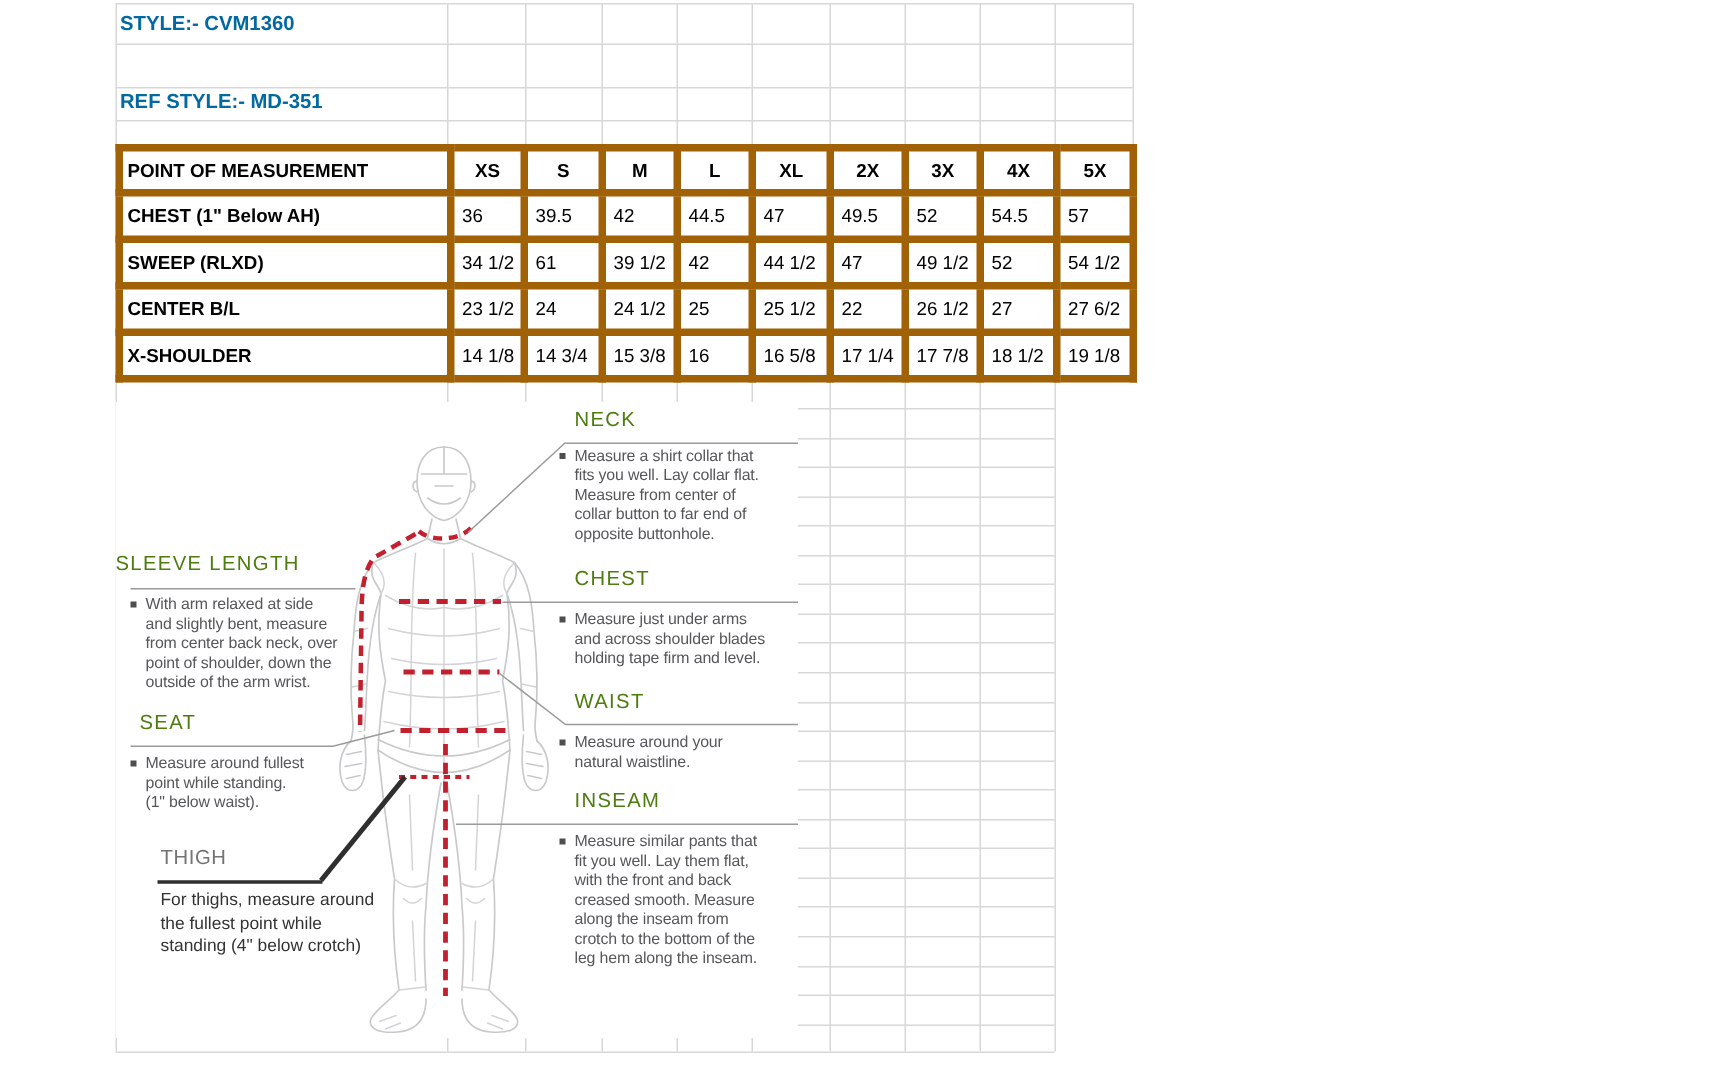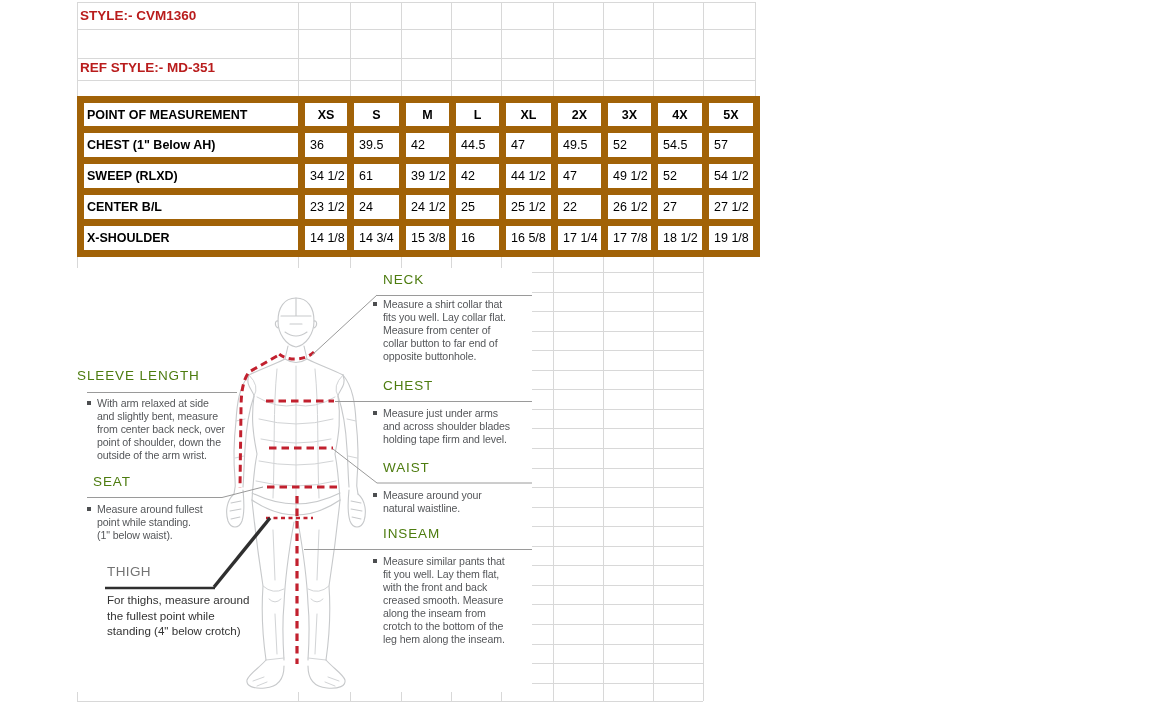--- a/index.html
+++ b/index.html
@@ -4,27 +4,27 @@
 <style>
   html,body{margin:0;padding:0;background:#fff;}
   #page{position:relative;width:1152px;height:711px;background:#fff;overflow:hidden;
         font-family:"Liberation Sans", sans-serif;color:#000;}
   svg{display:block;}
 
   
   #gridlayer{position:absolute;left:0;top:0;z-index:0;}
 
   
-  .toplabel{position:absolute;left:80px;font-weight:bold;font-size:13.5px;color:#b91c1c;
+  .toplabel{position:absolute;left:80px;font-weight:bold;font-size:13.5px;color:#0369a1;
             background:#fff;padding-right:6px;white-space:nowrap;z-index:2;}
 
   
   #sizetable{position:absolute;left:77px;top:96px;z-index:2;border-collapse:collapse;
              table-layout:fixed;background:#fff;}
-  #sizetable td,#sizetable th{border:7px solid #a16207;font-size:12.5px;overflow:hidden;
+  #sizetable td,#sizetable th{border:5px solid #a16207;font-size:12.5px;overflow:hidden;
              white-space:nowrap;background:#fff;padding:0;}
   #sizetable th{font-weight:bold;}
   #sizetable .poml{text-align:left;padding-left:3px;font-weight:bold;}
   #sizetable .szhead{text-align:center;}
   #sizetable td.val{text-align:left;padding-left:5px;font-weight:normal;}
   #sizetable tr{height:31px;}
   #sizetable tr.hdr{height:30px;}
 
   
   #diagram{position:absolute;left:77px;top:268px;width:455px;height:424px;background:#fff;z-index:2;}
@@ -144,21 +144,21 @@
     <tr>
       <td class="poml">CENTER B/L</td>
       <td class="val">23 1/2</td>
       <td class="val">24</td>
       <td class="val">24 1/2</td>
       <td class="val">25</td>
       <td class="val">25 1/2</td>
       <td class="val">22</td>
       <td class="val">26 1/2</td>
       <td class="val">27</td>
-      <td class="val">27 1/2</td>
+      <td class="val">27 6/2</td>
     </tr>
     <tr>
       <td class="poml">X-SHOULDER</td>
       <td class="val">14 1/8</td>
       <td class="val">14 3/4</td>
       <td class="val">15 3/8</td>
       <td class="val">16</td>
       <td class="val">16 5/8</td>
       <td class="val">17 1/4</td>
       <td class="val">17 7/8</td>

